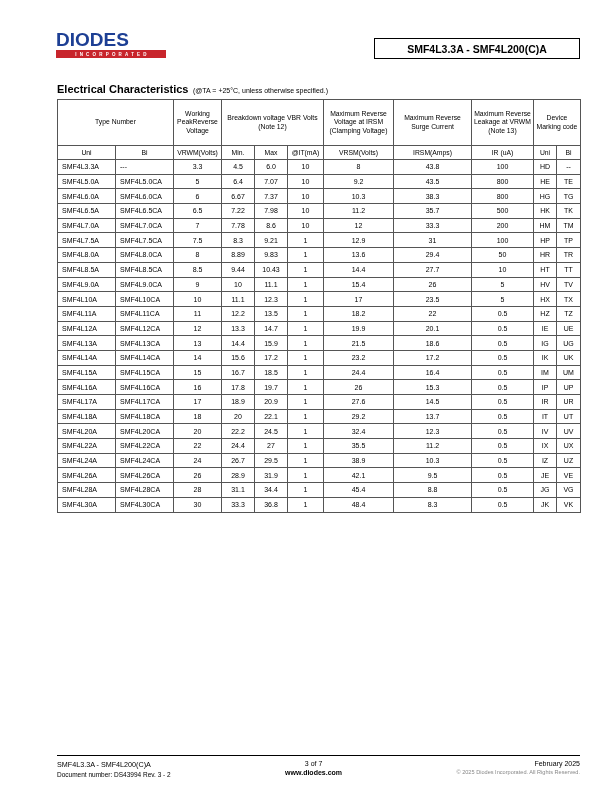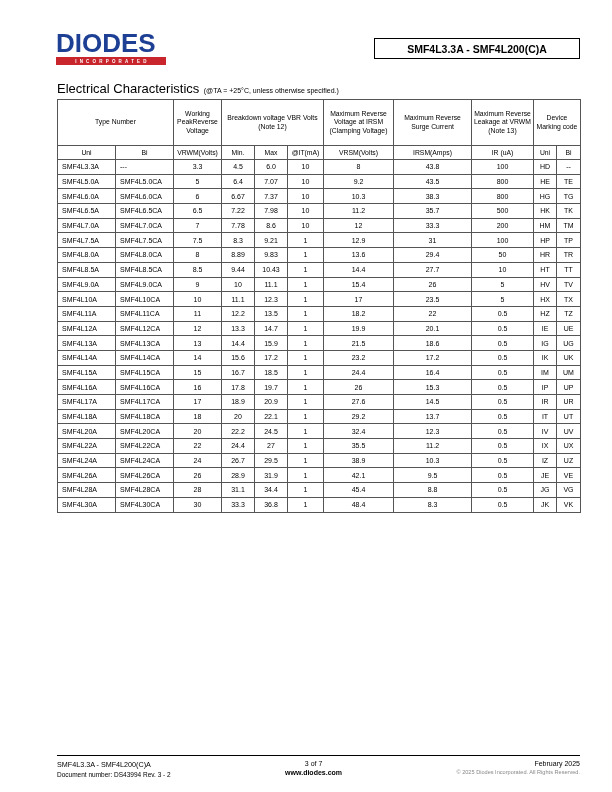--- a/index.html
+++ b/index.html
@@ -5,39 +5,39 @@
   * { margin:0; padding:0; box-sizing:border-box; }
   html,body { background:#e8e8e8; }
   body { font-family:"Liberation Sans", sans-serif; color:#000; }
   .page {
     position:relative; width:612px; height:792px; margin:0 auto;
     background:#fff; overflow:hidden;
   }
   
   .logo { position:absolute; left:56px; top:30px; width:112px; }
   .logo-text {
-    font-size:26px; font-weight:800; color:#1d3f94;
+    font-size:19px; font-weight:800; color:#1d3f94;
     letter-spacing:0px; line-height:1; font-family:"Liberation Sans", sans-serif;
   }
   .logo-bar {
     margin-top:1px; width:110px; background:#c8252c; color:#fff;
     font-size:4.5px; letter-spacing:3.2px; text-align:center;
     padding:1.5px 0 1.5px 3px; font-weight:bold;
   }
   .part-box {
     position:absolute; right:32px; top:38px; width:206px; height:21px;
     border:1.6px solid #000; display:flex; align-items:center; justify-content:center;
     font-size:10.5px; font-weight:bold; background:#fff;
   }
   
   .section-heading {
     position:absolute; left:57px; top:79px; width:523px;
     border-bottom:1.4px solid #000; padding-bottom:2px; white-space:nowrap;
   }
-  .heading-main { font-weight:normal; font-size:13px; }
+  .heading-main { font-weight:bold; font-size:11px; }
   .heading-sub { font-size:7px; }
   
   .ec-table {
     position:absolute; left:57px; top:99px; width:523px;
     border-collapse:collapse; table-layout:fixed; background:#fff;
   }
   .ec-table th, .ec-table td {
     border:1px solid #555; text-align:center; vertical-align:middle;
     padding:1px 2px; font-weight:normal; overflow:hidden;
   }

